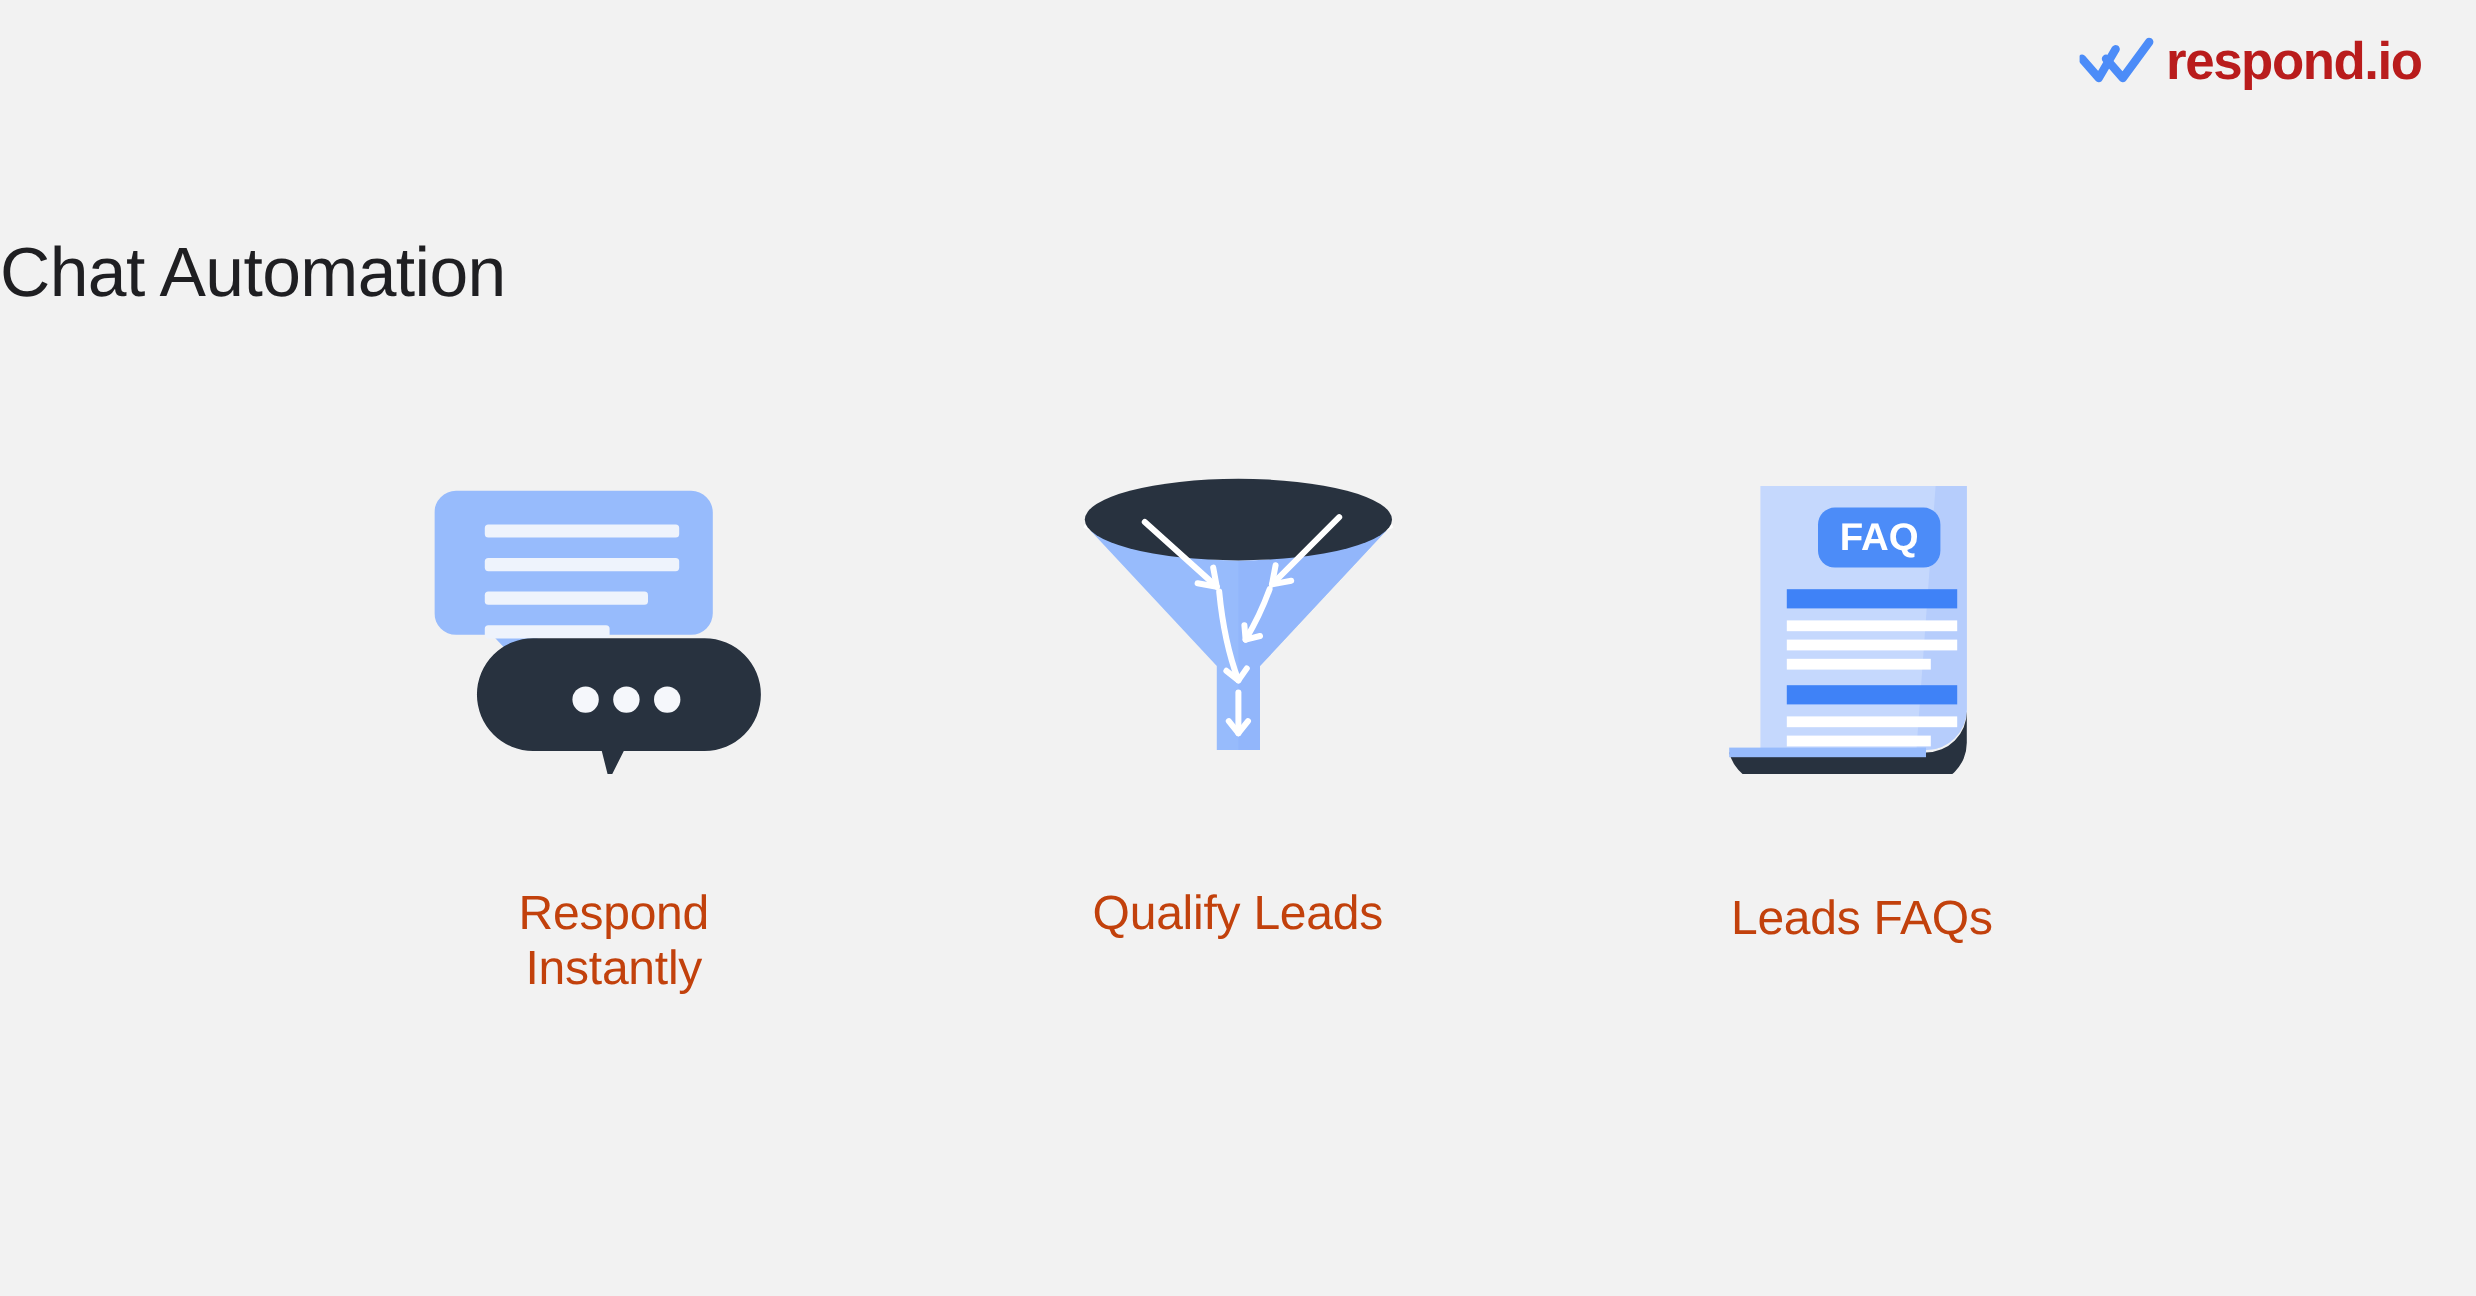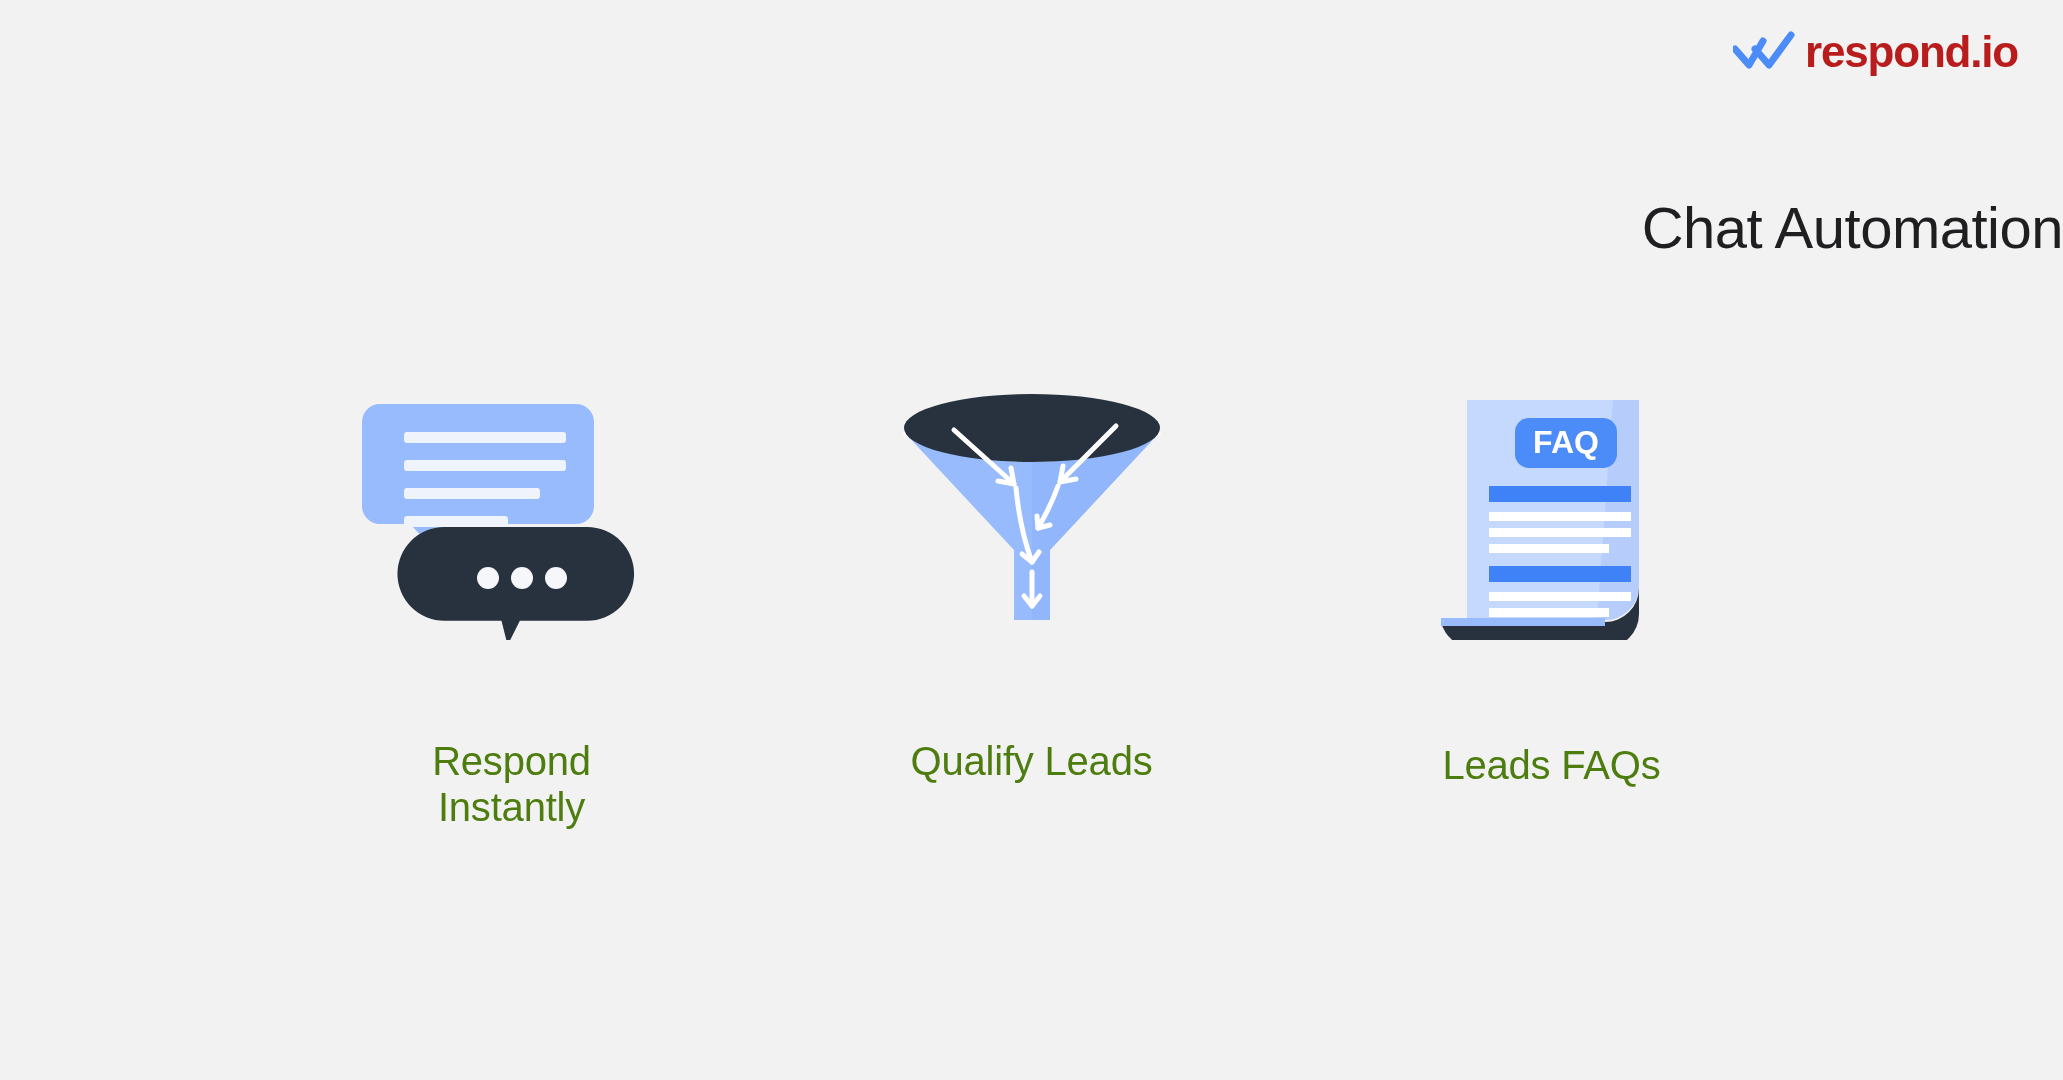--- a/index.html
+++ b/index.html
@@ -34,21 +34,21 @@
     letter-spacing: -1.2px;
     line-height: 1;
   }
 
   
   .page-title {
     position: absolute;
     top: 194px;
     left: 0;
     width: 100%;
-    text-align: right;
+    text-align: left;
     font-size: 58px;
     font-weight: 400;
     color: #1f1f22;
     letter-spacing: -0.5px;
   }
 
   
   .cards {
     position: absolute;
     top: 390px;
@@ -60,29 +60,29 @@
   }
   .card {
     width: 520px;
     display: flex;
     flex-direction: column;
     align-items: center;
   }
   .card-art {
     height: 260px;
     display: flex;
-    align-items: flex-start;
+    align-items: center;
     justify-content: center;
   }
   .card-label {
     margin-top: 88px;
     text-align: center;
     font-size: 40px;
     font-weight: 400;
-    color: #4d7c0f;
+    color: #c2410c;
     line-height: 1.16;
     letter-spacing: -0.2px;
     white-space: pre-line;
   }
   .card-2 .card-label,
   .card-3 .card-label { margin-top: 92px; }
 </style>
 </head>
 <body>
 

